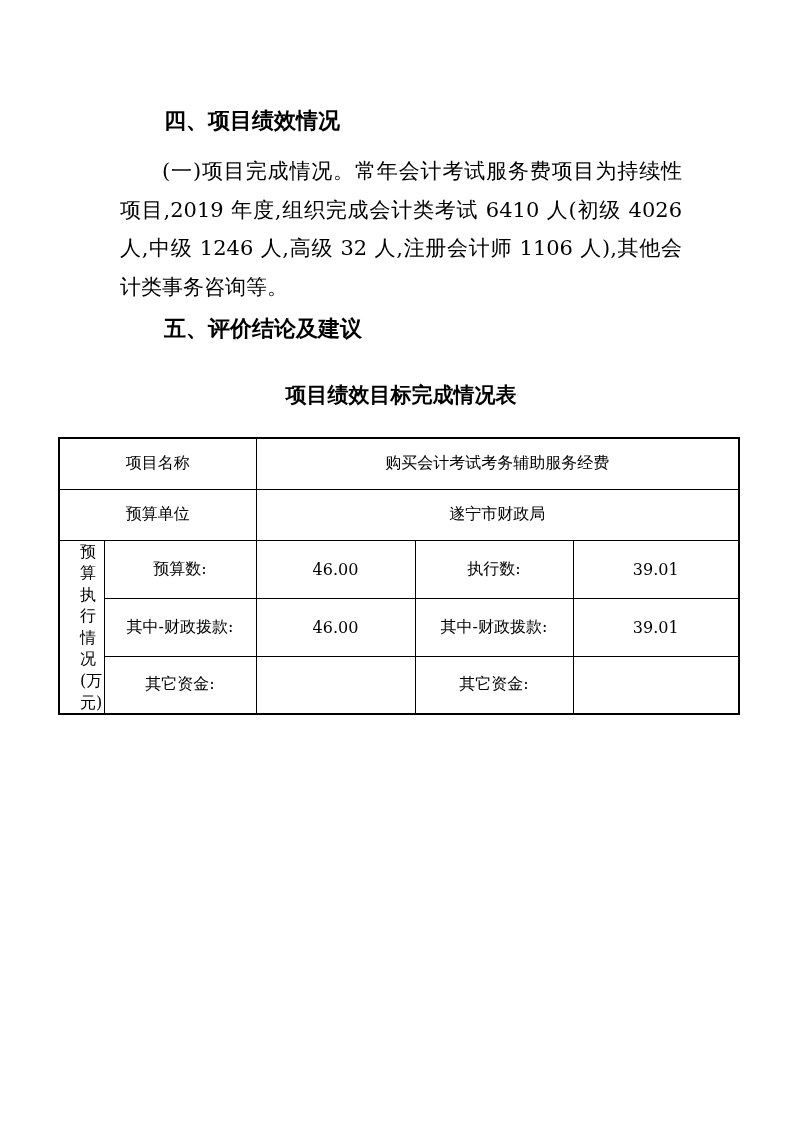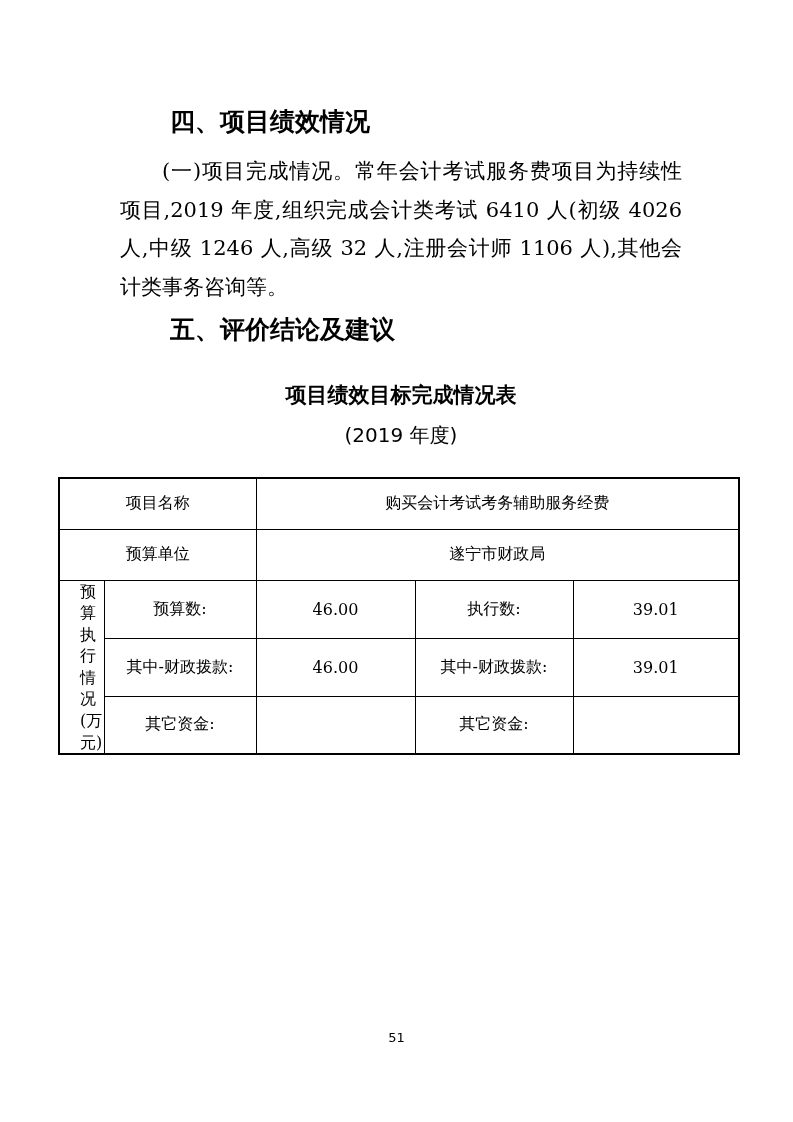--- a/index.html
+++ b/index.html
@@ -10,21 +10,21 @@
     margin: 0 auto;
     background: #ffffff;
     box-sizing: border-box;
     padding: 100px 111px 0 120px;
     color: #000000;
     overflow: hidden;
   }
   .heading {
     font-family: Liberation Sans, sans-serif;
     font-weight: bold;
-    font-size: 25px;
+    font-size: 22px;
     line-height: 38px;
     margin: 2px 0 2px 0;
     text-indent: 2em;
   }
   .para {
     font-family: "DejaVu Serif", "Liberation Serif", serif;
     font-size: 21px;
     line-height: 38.5px;
     margin: 12px 0 4px 0;
     text-indent: 2em;
@@ -91,21 +91,20 @@
   <h2 class="heading">四、项目绩效情况</h2>
 
   <p class="para">(一)项目完成情况。常年会计考试服务费项目为持续性项目,2019 年度,组织完成会计类考试 6410 人(初级 4026 人,中级 1246 人,高级 32 人,注册会计师 1106 人),其他会计类事务咨询等。</p>
 
 
   <h2 class="heading">五、评价结论及建议</h2>
 
 
   <div class="table-title">项目绩效目标完成情况表</div>
 
-  <div class="table-subtitle">(2019 年度)</div>
 
   <table class="perf-table">
     <colgroup>
       <col style="width:45px">
       <col style="width:152px">
       <col style="width:159px">
       <col style="width:158px">
       <col style="width:166px">
     </colgroup>
     <tbody>
@@ -132,15 +131,14 @@
       </tr>
       <tr>
         <td>其它资金:</td>
         <td class="num-cell"></td>
         <td>其它资金:</td>
         <td class="num-cell"></td>
       </tr>
     </tbody>
   </table>
 
-  <div class="page-footer">51</div>
 
 </div>
 
 </body></html>

